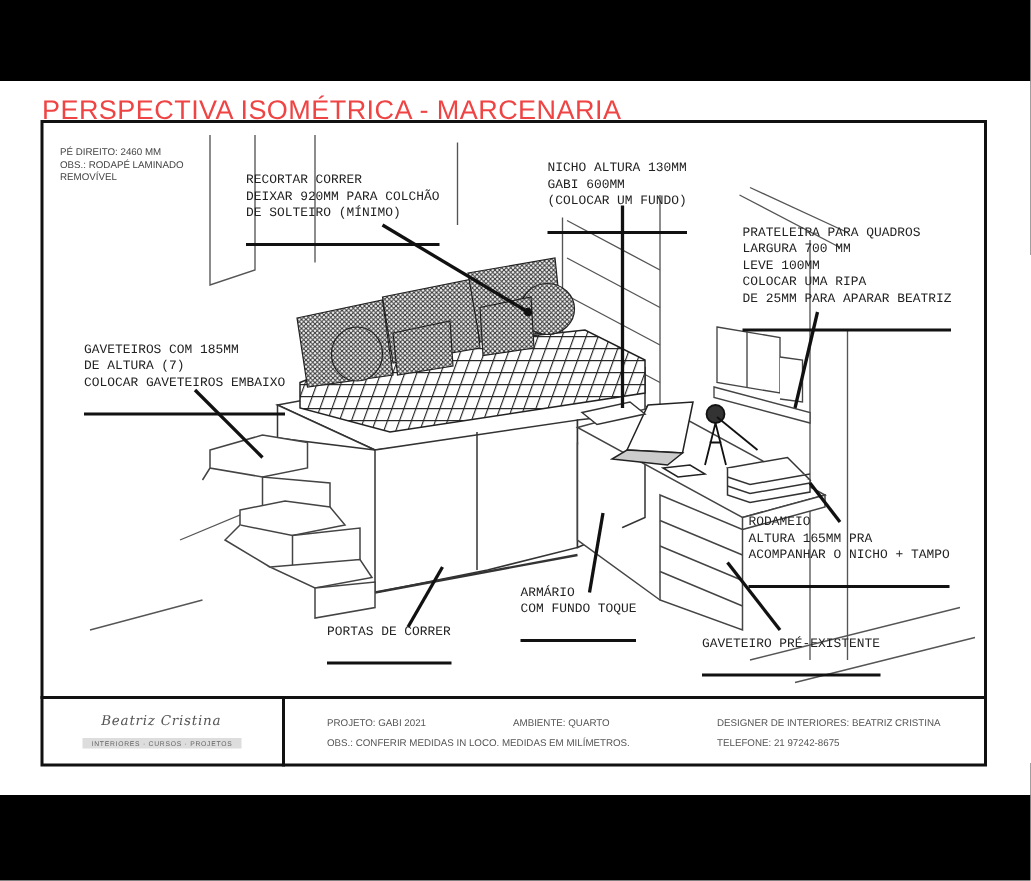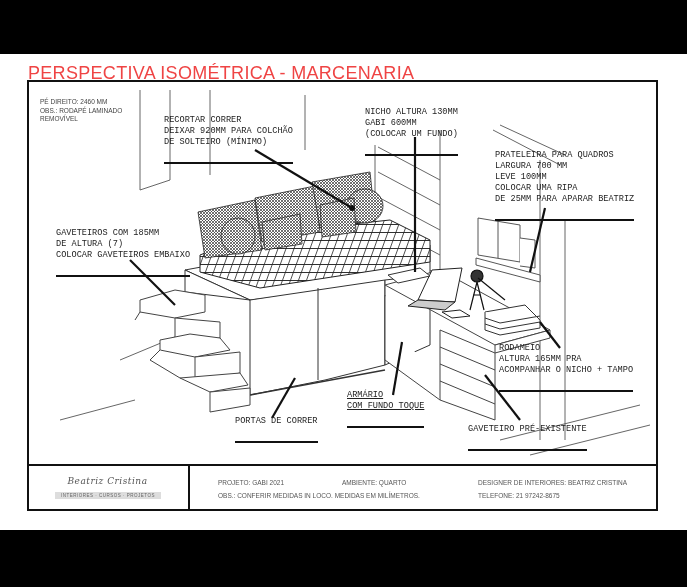--- a/index.html
+++ b/index.html
@@ -165,26 +165,26 @@
   <span>DE ALTURA (7)</span>
   <span>COLOCAR GAVETEIROS EMBAIXO</span>
 </div>
 
 <div class="callout" style="left:499px;top:343px;">
   <span>RODAMEIO</span>
   <span>ALTURA 165MM PRA</span>
   <span>ACOMPANHAR O NICHO + TAMPO</span>
 </div>
 
-<div class="callout" style="left:347px;top:390px;text-decoration:underline;">
+<div class="callout" style="left:347px;top:390px;">
   <span>ARMÁRIO</span>
   <span>COM FUNDO TOQUE</span>
 </div>
 
-<div class="callout" style="left:218px;top:416px;margin-left:17px;">
+<div class="callout" style="left:218px;top:416px;">
   <span>PORTAS DE CORRER</span>
 </div>
 
 <div class="callout" style="left:468px;top:424px;">
   <span>GAVETEIRO PRÉ-EXISTENTE</span>
 </div>
 
 <div class="footer">
   <div class="logo">
     <div class="logo-name">Beatriz Cristina</div>

